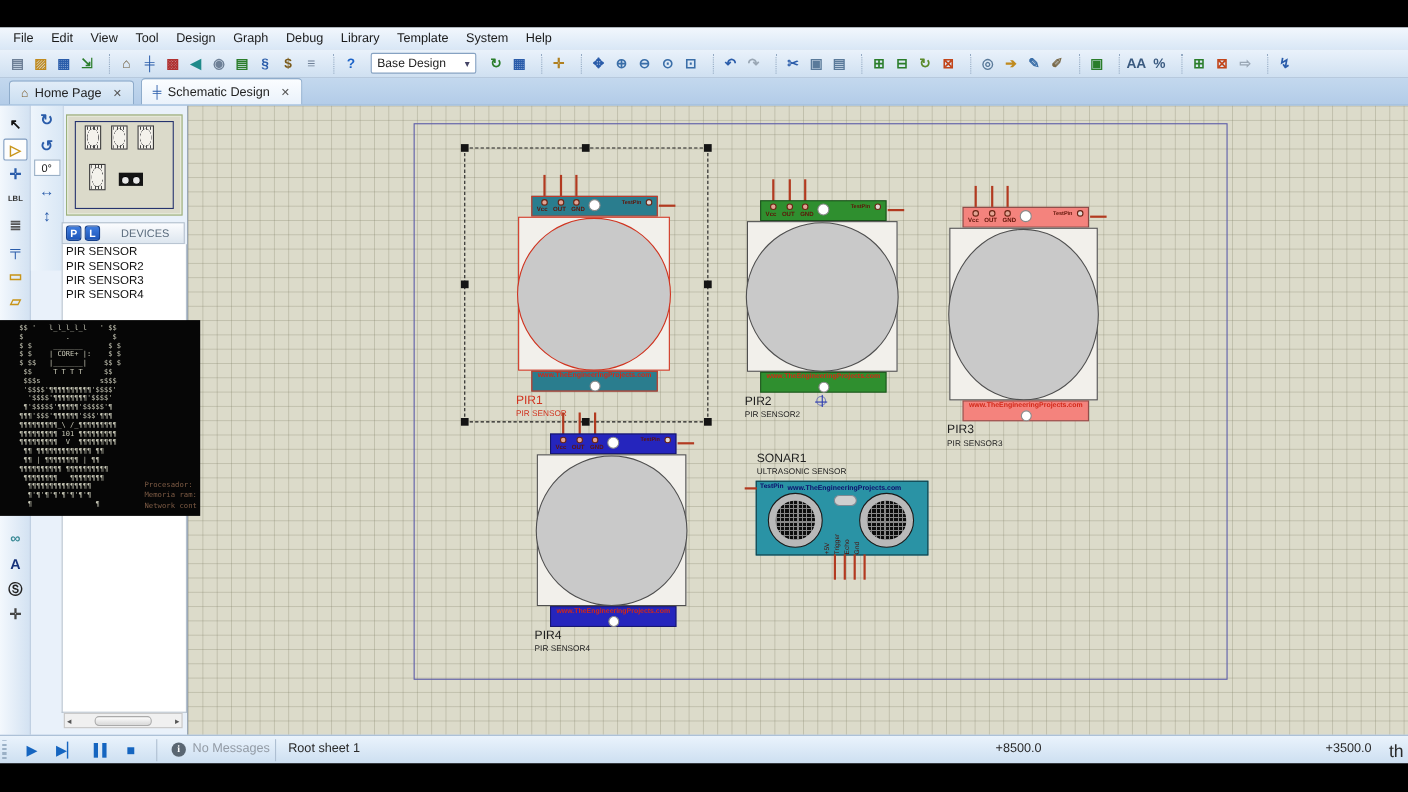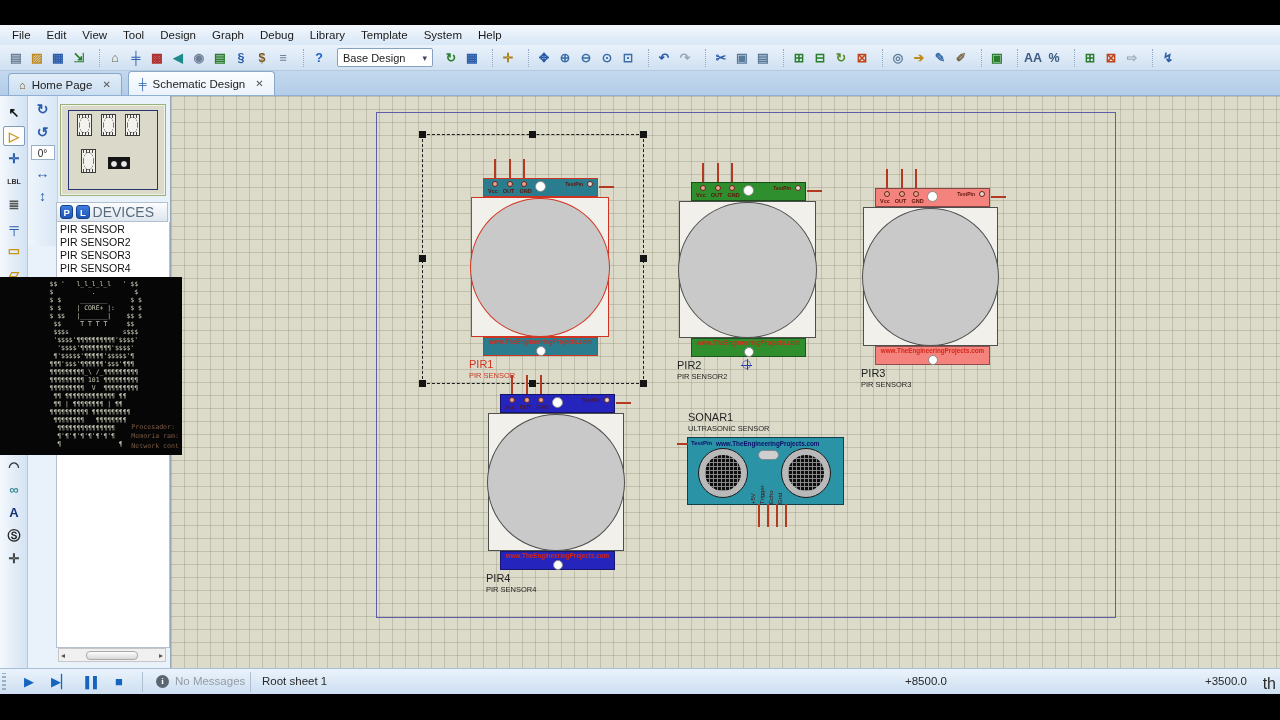--- a/index.html
+++ b/index.html
@@ -72,21 +72,21 @@
   .mini::before{top:0;} .mini::after{bottom:0;}
   .m1{left:16px;top:9px;} .m2{left:40px;top:9px;} .m3{left:64px;top:9px;} .m4{left:20px;top:44px;height:24px;}
   #msonar{position:absolute;left:47px;top:52px;width:22px;height:12px;background:#141414;}
   #msonar::before,#msonar::after{content:"";position:absolute;top:3px;width:6px;height:6px;border-radius:50%;
     background:#e8e8e8;border:1px solid #000;}
   #msonar::before{left:2px;} #msonar::after{left:12px;}
   #devhead{position:absolute;left:0;top:106px;width:112px;height:20px;display:flex;align-items:center;gap:3px;
     padding:0 3px;background:linear-gradient(#fbfcfe,#dde6ef);border:1px solid #b4c0ce;}
   .pl-btn{width:14px;height:14px;line-height:14px;text-align:center;background:linear-gradient(#3f7de0,#1c55b8);
     color:#fff;font-size:9.5px;font-weight:700;border-radius:3px;border:1px solid #16408c;}
-  #devtitle{margin-left:auto;margin-right:10px;font-size:14px;color:#5a6b7c;}
+  #devtitle{margin-left:auto;margin-right:10px;font-size:10px;color:#5a6b7c;}
   #devlist{position:absolute;left:0;top:126px;width:112px;height:424px;background:#fff;border:1px solid #b4c0ce;border-top:none;padding-top:1px;}
   .devitem{font-size:10.5px;color:#111;padding:0 3px;line-height:13px;white-space:nowrap;}
   #hscroll{position:absolute;left:2px;top:552px;width:108px;height:14px;background:#f0f0f0;
     border:1px solid #c6c6c6;display:flex;align-items:center;justify-content:space-between;padding:0 2px;}
   #hscroll .sarr{font-size:8px;color:#555;}
   #sthumb{width:52px;height:9px;background:linear-gradient(#fdfdfd,#d8d8d8);border:1px solid #aaa;border-radius:4px;}
 
   
   #canvas{position:absolute;left:170px;top:0;right:0;bottom:0;background:#dcdbca;
     background-image:linear-gradient(rgba(128,126,102,.30) 1px,transparent 1px),
@@ -96,21 +96,21 @@
   #selbox{position:absolute;left:251px;top:38px;width:222px;height:250px;border:1px dashed #1c1c1c;}
   .h{position:absolute;width:7px;height:7px;background:#141414;}
   .h.tl{left:-4px;top:-4px;} .h.tc{left:calc(50% - 4px);top:-4px;} .h.tr{right:-4px;top:-4px;}
   .h.ml{left:-4px;top:calc(50% - 4px);} .h.mr{right:-4px;top:calc(50% - 4px);}
   .h.bl{left:-4px;bottom:-4px;} .h.bc{left:calc(50% - 4px);bottom:-4px;} .h.br{right:-4px;bottom:-4px;}
 
   
   .pir{position:absolute;}
   .c-pir1{left:300px;top:101px;width:138px;height:140px;}
   .c-pir2{left:508px;top:105px;width:137px;height:137px;}
-  .c-pir3{left:692px;top:111px;width:135px;height:139px;}
+  .c-pir3{left:692px;top:111px;width:135px;height:157px;}
   .c-pir4{left:317px;top:317px;width:136px;height:138px;}
   .pir .stub{position:absolute;width:2px;height:20px;top:-38px;background:#b23a20;}
   .pir .s1{left:23px;} .pir .s2{left:38px;} .pir .s3{left:52px;}
   .pir .hdr{position:absolute;left:12px;top:-19px;width:115px;height:19px;background:var(--c,#2a7d8e);
     border:1px solid rgba(0,0,0,.45);}
   .pir .dot{position:absolute;top:2px;width:6px;height:6px;border-radius:50%;background:#e2a494;border:1px solid #6b2414;}
   .pir .d1{left:8px;} .pir .d2{left:23px;} .pir .d3{left:37px;}
   .pir .wdot{position:absolute;top:2px;left:51px;width:11px;height:11px;border-radius:50%;background:#fff;border:1px solid #8a8a8a;}
   .pir .tdot{left:103px;background:#e0d8d4;}
   .pir .plbl{position:absolute;left:4px;top:9px;display:flex;gap:5px;font-size:5.5px;font-weight:700;color:#5f1408;}
@@ -161,21 +161,21 @@
   .ssep{position:absolute;top:3px;height:20px;border-left:1px solid #aebfd2;}
   .ibadge{position:absolute;left:156px;top:6px;width:13px;height:13px;border-radius:50%;background:#5a6672;
     color:#fff;font-size:9px;font-weight:700;text-align:center;line-height:13px;font-family:"Liberation Serif",serif;}
   #no-msg{position:absolute;left:175px;top:6px;font-size:11.5px;color:#939ba5;}
   #sheet-name{position:absolute;left:262px;top:6px;font-size:11.5px;color:#2a2a2a;}
   #coord-x{position:absolute;left:905px;top:6px;font-size:11.5px;color:#2a2a2a;}
   #coord-y{position:absolute;left:1205px;top:6px;font-size:11.5px;color:#2a2a2a;}
   #coord-units{position:absolute;right:4px;top:6px;font-size:16px;color:#2a2a2a;}
 
   
-  #terminal{position:absolute;left:0;top:277px;width:182px;height:178px;background:#060606;overflow:hidden;padding-left:32px;}
+  #terminal{position:absolute;left:0;top:291px;width:182px;height:178px;background:#060606;overflow:hidden;}
   #terminal pre{margin:0;padding:3px 0 0 6px;font-family:"DejaVu Sans Mono",monospace;font-size:6.4px;
     line-height:8px;color:#c9c9b8;white-space:pre;}
   #sysinfo{position:absolute;right:3px;bottom:4px;font-family:"DejaVu Sans Mono",monospace;font-size:6.6px;
     line-height:9.5px;color:#7d5b45;white-space:pre;text-align:left;}
 </style>
 </head>
 <body>
 
 <div id="stage" data-interactable="false">
   <div id="bar-top" class="black-bar" data-interactable="false"></div>

